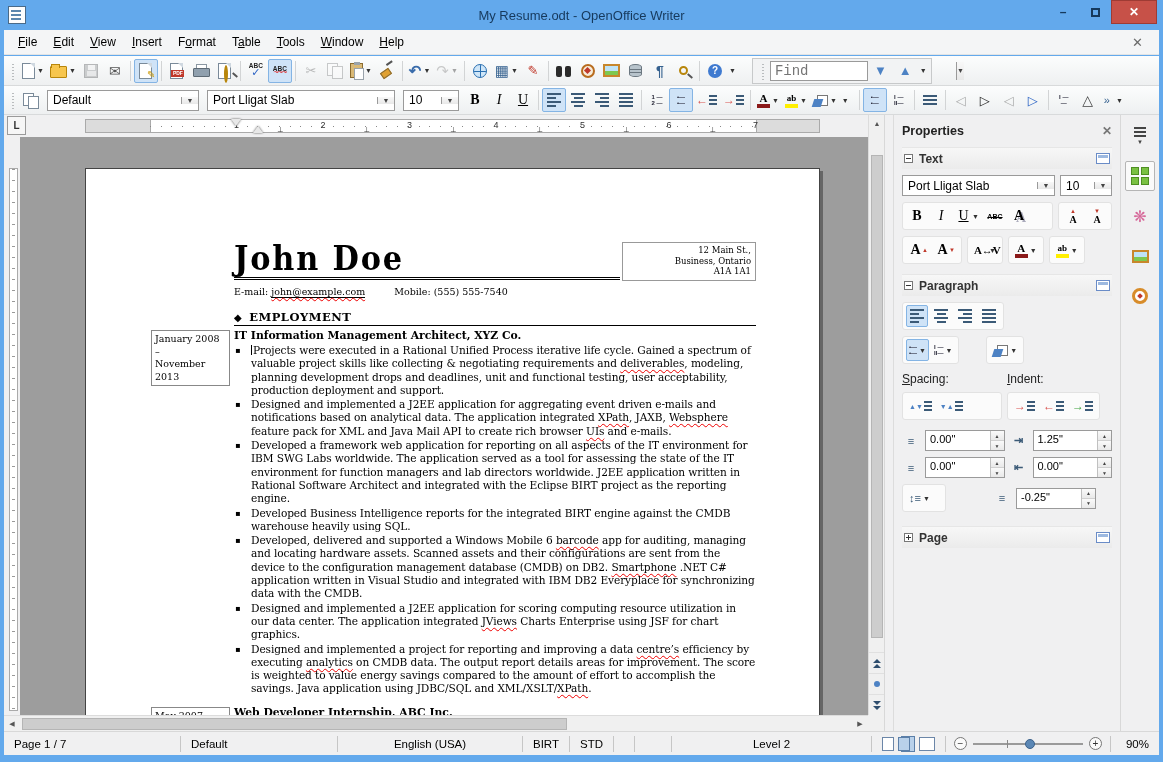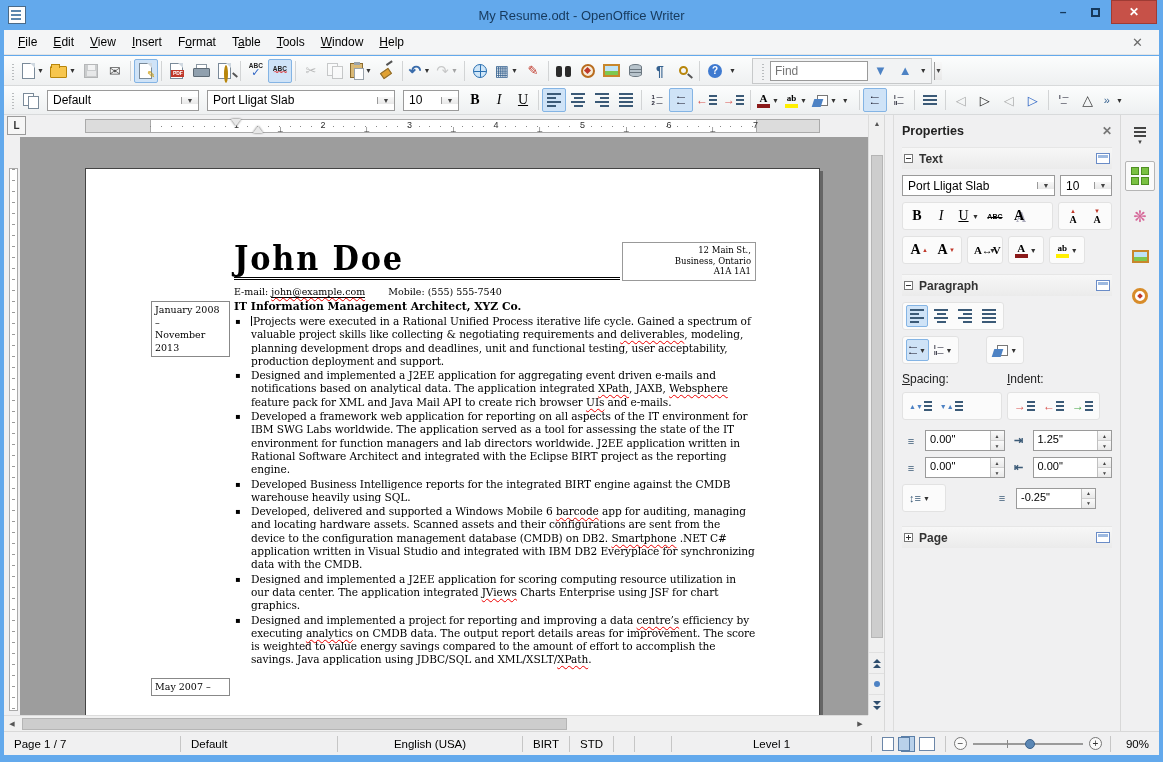--- a/index.html
+++ b/index.html
@@ -70,21 +70,21 @@
   .i-compass { width:14px; height:14px; border:2px solid #b86c1e; border-radius:50%; background:#f7ecd9; display:flex; align-items:center; justify-content:center; }
   .i-needle { width:5px; height:5px; background:#c0392b; transform:rotate(45deg); }
   .i-pic { width:17px; height:13px; border:2px solid #c8872b; background:linear-gradient(180deg,#bfe3f7 0 55%,#7ec850 55%); }
   .i-db { width:13px; height:13px; background:#b8c4cc; border:1px solid #6b7780; border-radius:6px/3px; position:relative; }
   .i-db::before { content:""; position:absolute; left:0; right:0; top:4px; height:1px; background:#6b7780; box-shadow:0 3px 0 #6b7780; }
   .i-help { width:14px; height:14px; background:#3f7ad0; border-radius:50%; color:#fff; font-size:10px; font-weight:bold; display:flex; align-items:center; justify-content:center; }
   .pdfband { position:absolute; left:0px; bottom:1px; width:13px; height:7px; background:#c0392b; color:#fff; font-size:5px; font-weight:bold; display:flex; align-items:center; justify-content:center; letter-spacing:0; }
 
   .find-group { display:flex; align-items:center; border:1px solid #c7c9ca; background:#f2f3f4; height:26px; padding:0 4px; margin-left:16px; }
   .find-box { width:98px; height:20px; background:#fff; border:1px solid #9a9a9a; display:flex; }
-  .find-box input { flex:1; border:none; outline:none; font-size:12px; padding:0 4px; background:transparent; font-family:Liberation Sans, sans-serif; }
+  .find-box input { flex:1; border:none; outline:none; font-size:14px; padding:0 4px; background:transparent; font-family:Liberation Mono, monospace; }
   .combo-btn { width:17px; border-left:1px solid #9a9a9a; background:linear-gradient(#f8f8f8,#e8e8e8); display:flex; align-items:center; justify-content:center; font-size:7px; color:#444; }
   .find-arrow { font-size:13px; color:#4d82c4; padding:0 6px; }
 
   .combo { height:21px; background:#fff; border:1px solid #9a9a9a; display:flex; align-items:center; }
   .combo .val { flex:1; padding:0 5px; font-size:12px; white-space:nowrap; overflow:hidden; }
   .fmt-letter { font-family:"Liberation Serif", serif; font-size:14px; width:13px; text-align:center; }
   .bars { display:flex; flex-direction:column; gap:2px; }
   .bars i { display:block; height:2px; background:#3b5a77; }
   .al-left i:nth-child(odd){width:14px;} .al-left i:nth-child(even){width:9px;}
   .al-center i:nth-child(odd){width:14px;} .al-center i:nth-child(even){width:9px; margin:0 auto;}
@@ -530,21 +530,24 @@
           </div>
           <div class="addr-box" id="addr-box">
               <div>12 Main St.,</div>
               <div>Business, Ontario</div>
               <div>A1A 1A1</div>
             </div>
         </div>
         <div class="contact indented">
           <span>E-mail:</span>
           <span class="email-link sq">john@example.com</span>
-          <span style="margin-left:20px;">Mobile: (555) 555-7540</span>
+          <span style="margin-left:26px;">Mobile: (555) 555-7540</span>
+        </div>
+        <div class="sec-head indented">
+          <span class="diam">◆</span><span>EMPLOYMENT</span>
         </div>
         <div id="jobs">
             <div class="job">
               <div class="date-frame">
                 <div>January 2008 –</div>
                 <div>November 2013</div>
               </div>
               <div class="job-body">
                 <div class="job-title">IT Information Management Architect, XYZ Co.</div>
                 <ul class="blist">
@@ -555,20 +558,23 @@
                   <li class="spell">Developed, delivered and supported a Windows Mobile 6 <span class="sq">barcode</span> app for auditing, managing and locating hardware assets. Scanned assets and their configurations are sent from the device to the configuration management database (CMDB) on DB2. <span class="sq">Smartphone</span> .NET C# application written in Visual Studio and integrated with IBM DB2 Everyplace for synchronizing data with the CMDB.</li>
                   <li class="spell">Designed and implemented a J2EE application for scoring computing resource utilization in our data center. The application integrated <span class="sq">JViews</span> Charts Enterprise using JSF for chart graphics.</li>
                   <li class="spell">Designed and implemented a project for reporting and improving a data <span class="sq">centre’s</span> efficiency by executing <span class="sq">analytics</span> on CMDB data. The output report details areas for improvement. The score is weighted to value energy savings compared to the amount of effort to accomplish the savings. Java application using JDBC/SQL and XML/XSLT/<span class="sq">XPath</span>.</li>
                 </ul>
               </div>
             </div>
             <div class="job">
               <div class="date-frame">
                 <div>May 2007 –</div>
               </div>
+              <div class="job-body">
+                <div class="job-title">Web Developer Internship, ABC Inc.</div>
+              </div>
             </div>
           </div>
       </div>
     </div>
   </div>
 
   <div class="vscroll">
     <div class="sbtn" style="top:0;">▲</div>
     <div class="vthumb" style="top:40px;height:483px;"></div>
     <div class="navbtns">
@@ -904,21 +910,21 @@
   <span class="scell" style="width:184px;text-align:center;">English (USA)</span>
   <span class="ssep"></span>
   <span class="scell">BIRT</span>
   <span class="ssep"></span>
   <span class="scell">STD</span>
   <span class="ssep"></span>
   <span class="scell" style="width:14px;"></span>
   <span class="ssep"></span>
   <span class="scell" style="width:36px;"></span>
   <span class="ssep"></span>
-  <span class="scell" style="flex:1;text-align:center;">Level 1</span>
+  <span class="scell" style="flex:1;text-align:center;">Level 2</span>
   <span class="ssep"></span>
   <span class="scell" style="display:flex;gap:4px;align-items:center;">
     <span class="view-ic"></span>
     <span class="view-ic multi"></span>
     <span class="view-ic book"></span>
   </span>
   <span class="ssep"></span>
   <span class="zoomwrap">
     <span class="zbtn">−</span>
     <span class="ztrack">

